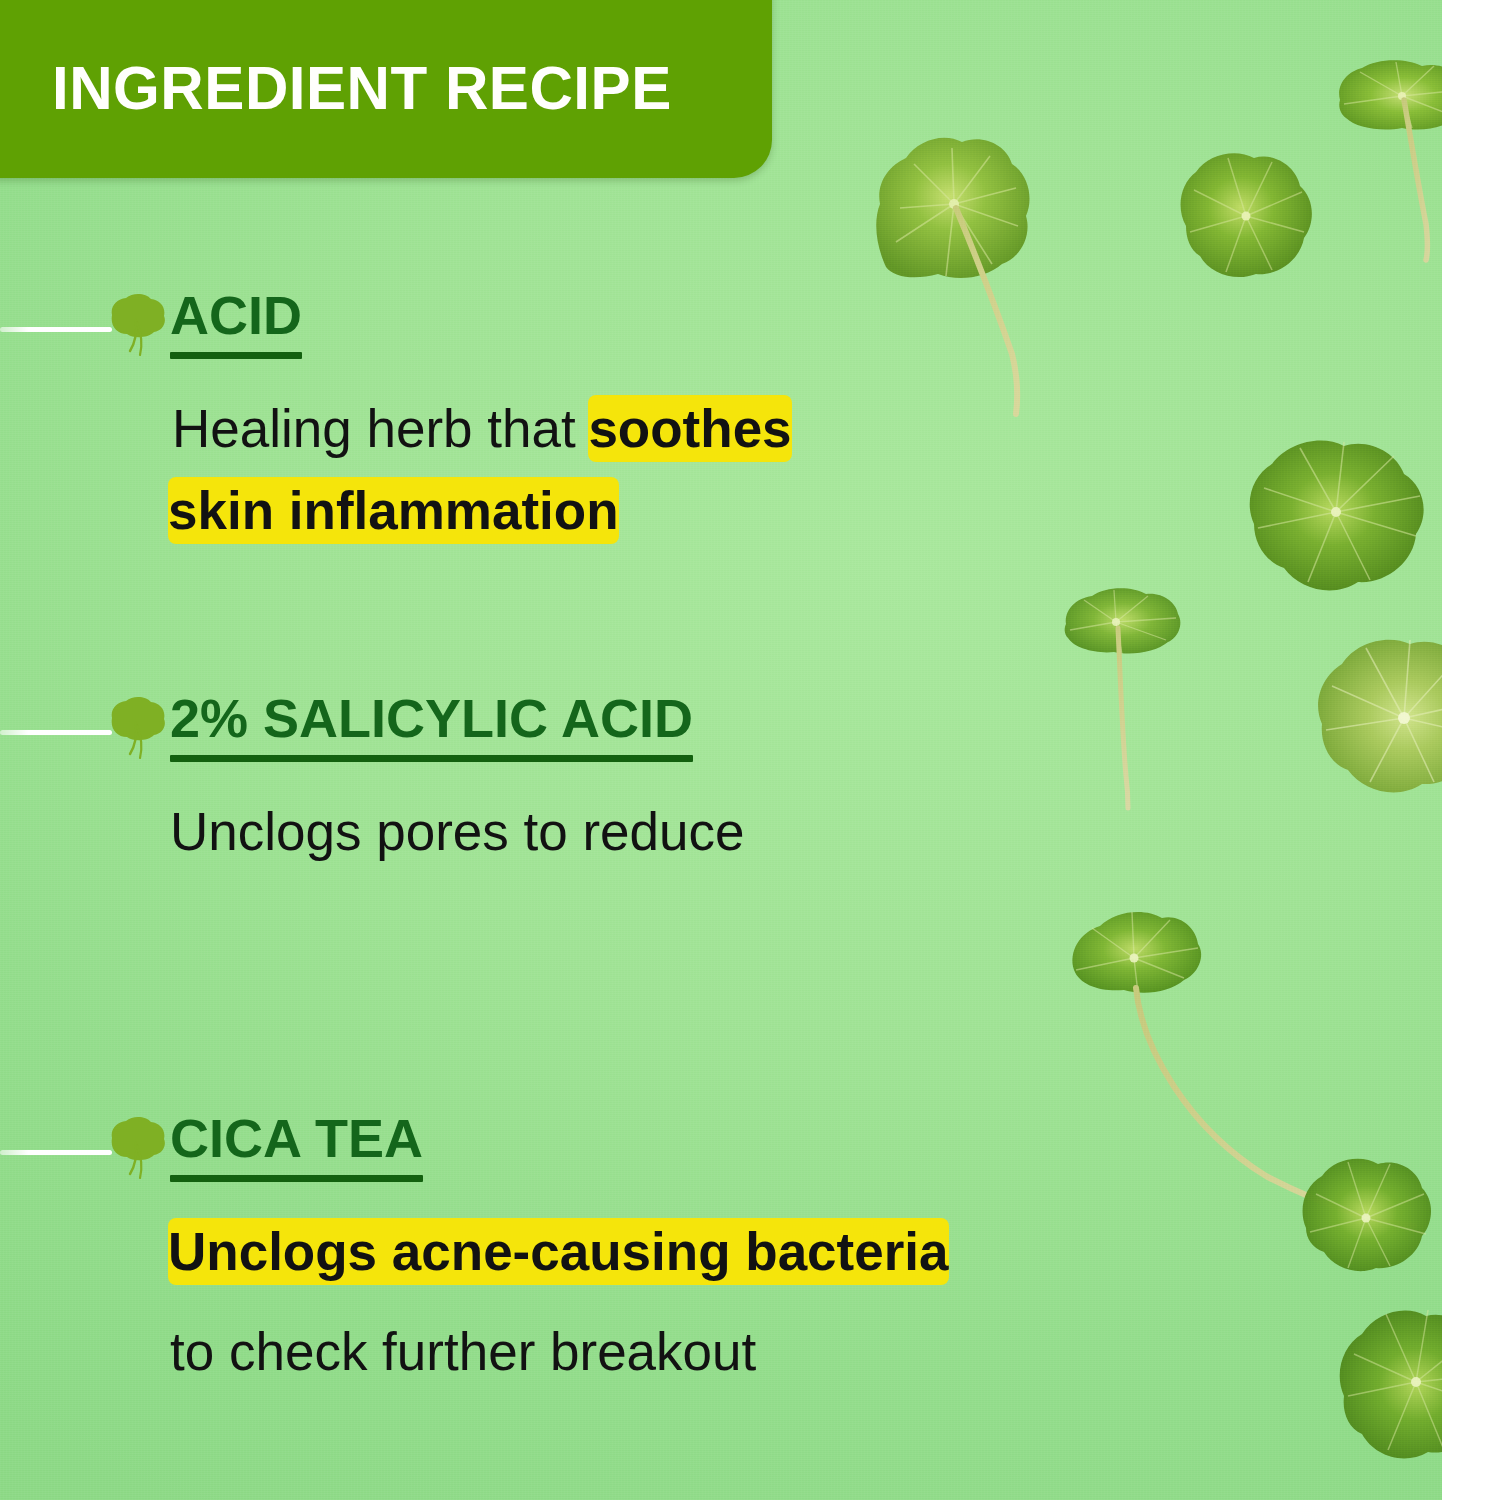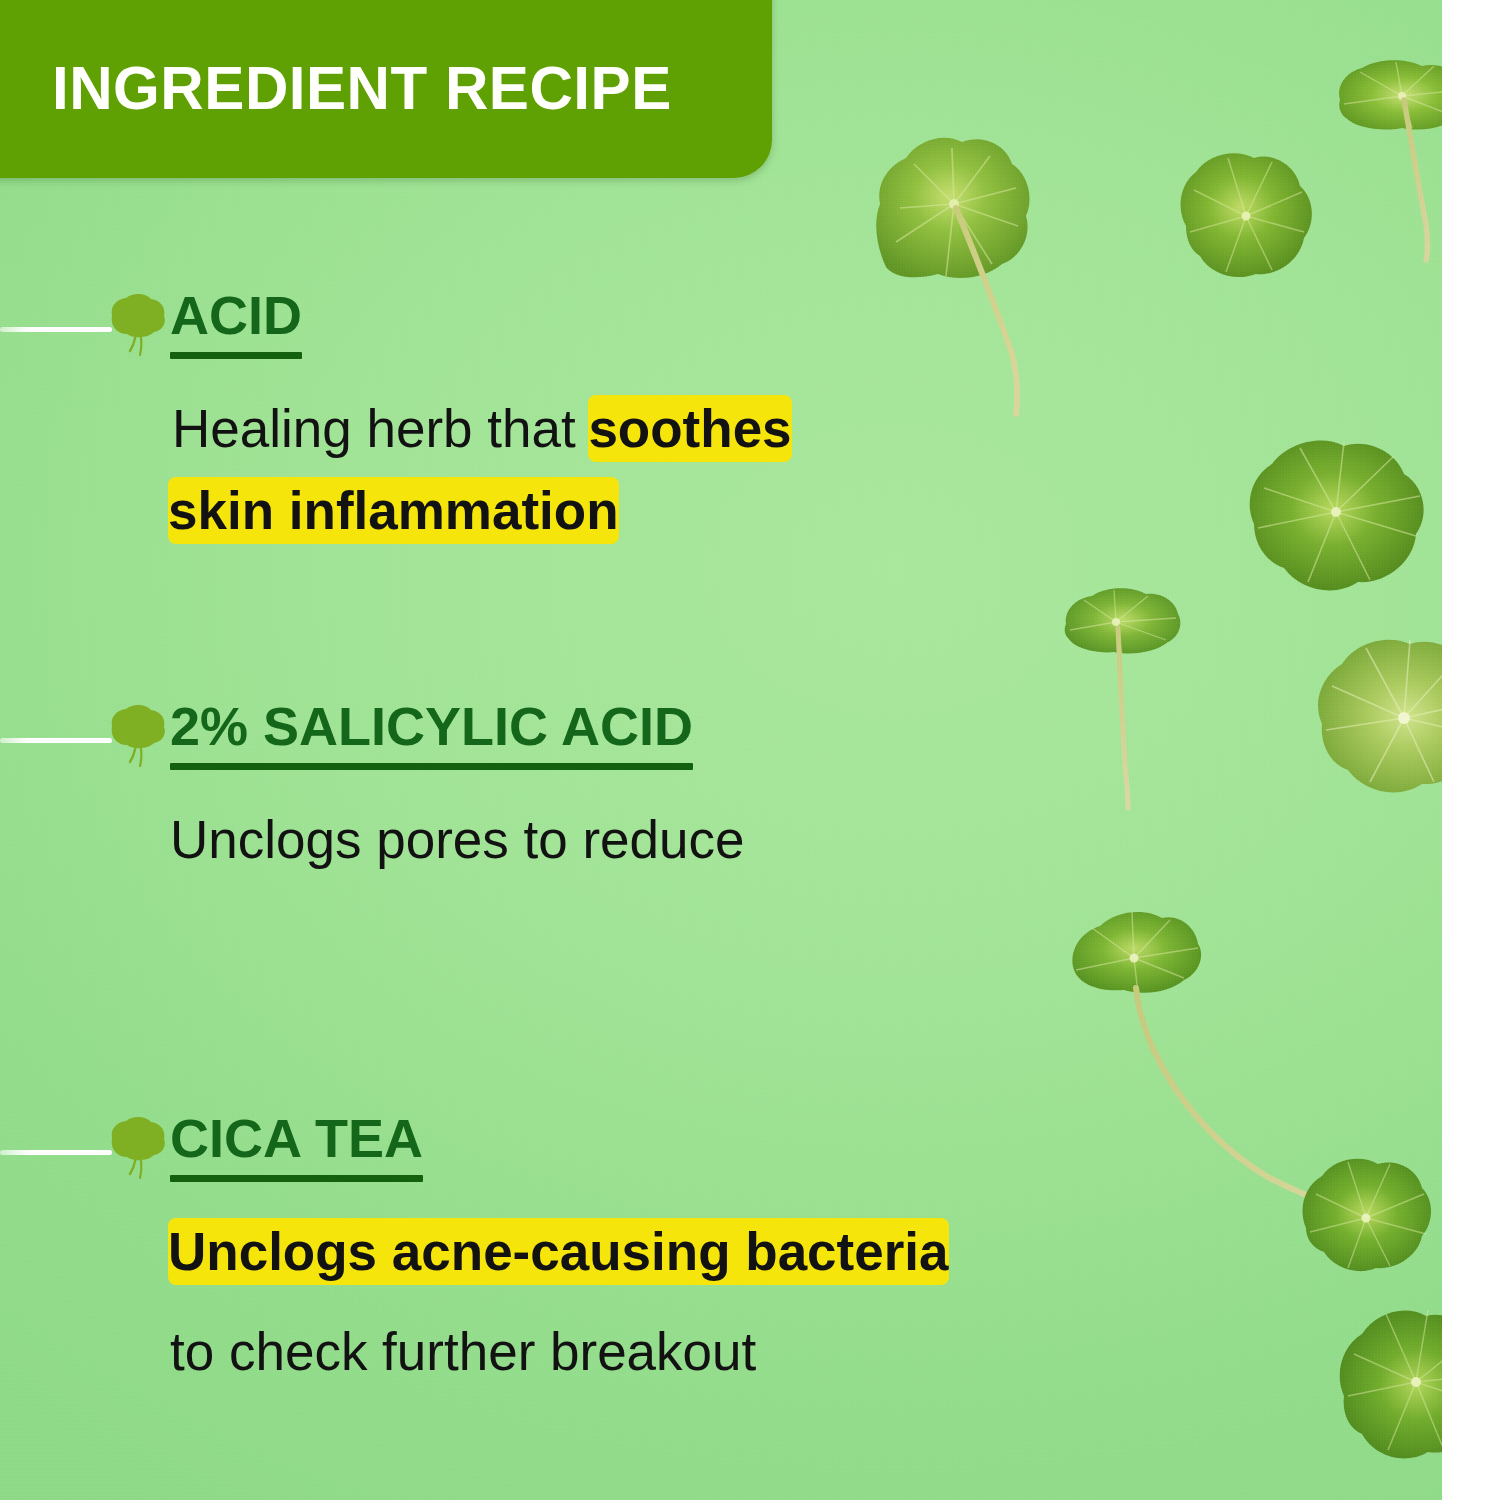--- a/index.html
+++ b/index.html
@@ -54,21 +54,21 @@
     line-height: 1;
     white-space: nowrap;
     font-stretch: condensed;
     transform: scaleX(.97);
     transform-origin: left center;
   }
 
   
   .block { position: absolute; left: 0; width: 1180px; }
   #block-cica     { top: 285px; }
-  #block-salicyl  { top: 688px; margin-top: 8px; }
+  #block-salicyl  { top: 688px; }
   #block-greentea { top: 1108px; }
 
   .row-head {
     position: relative;
     height: 86px;
   }
 
   .lead-line {
     position: absolute;
     left: 0;

